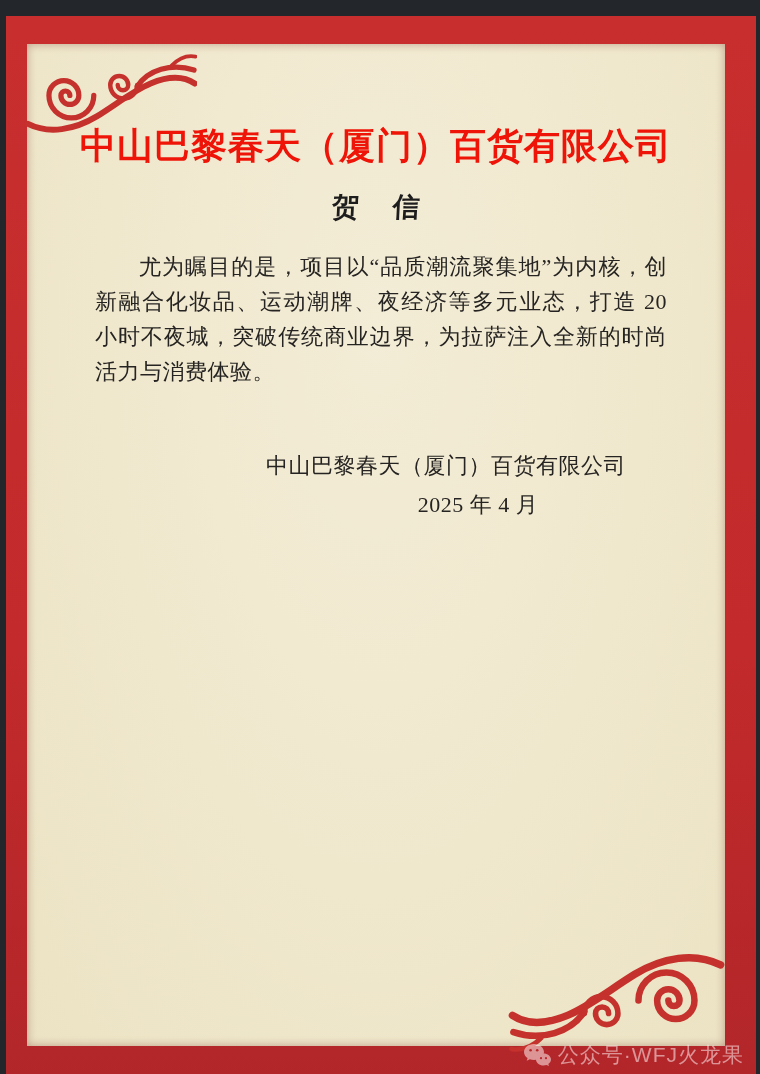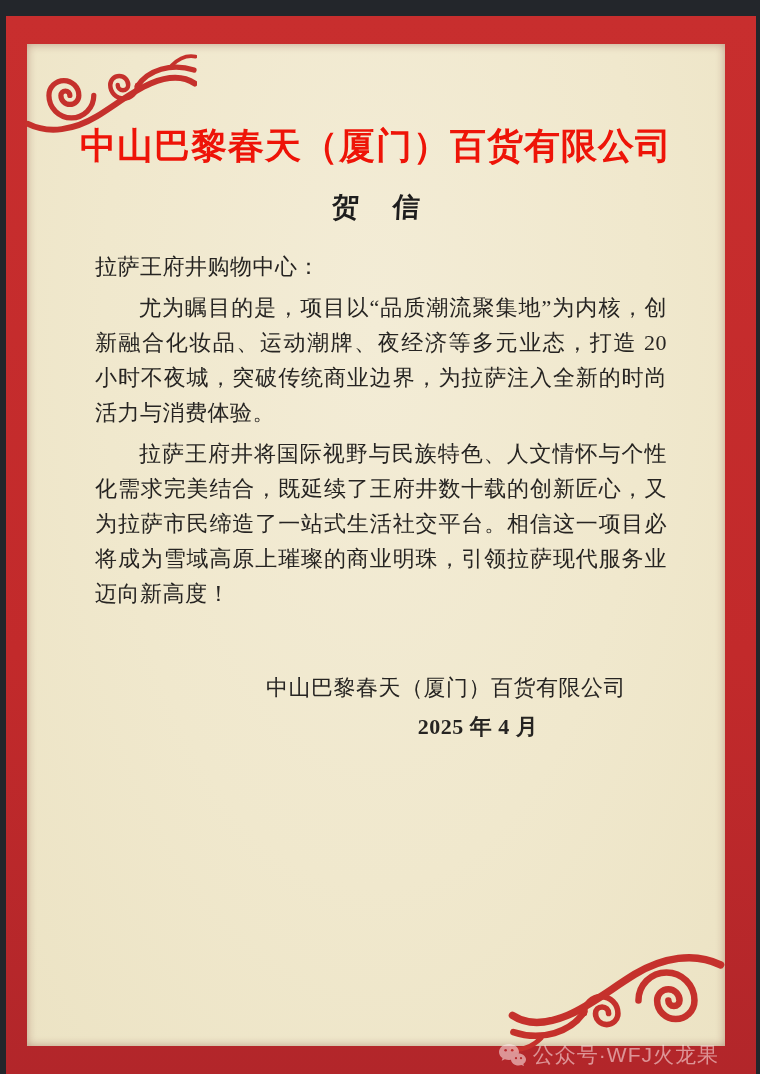--- a/index.html
+++ b/index.html
@@ -68,25 +68,25 @@
   .body-text p.para { text-indent: 2em; margin-top: 6px; }
 
   .closing {
     margin-top: 58px;
     padding-left: 130px;
     text-align: center;
     font-size: 22px;
     line-height: 37px;
     color: #262422;
   }
-  .closing .date { padding-left: 64px; margin-top: 2px; font-weight: bold; }
+  .closing .date { padding-left: 64px; margin-top: 2px; }
 
   .watermark {
     position: absolute;
-    right: 41px;
+    right: 16px;
     bottom: 16px;
     display: flex;
     align-items: center;
     gap: 7px;
     font-family: "Liberation Sans", "DejaVu Sans", sans-serif;
     font-size: 21px;
     color: rgba(255, 238, 238, 0.55);
     letter-spacing: 1px;
     z-index: 5;
   }
@@ -113,23 +113,21 @@
         <path d="M196,26 C206,16 218,12 228,14" stroke-width="5"></path>
         <path d="M92,66 a30,30 0 1,1 -60,0 a20,20 0 1,1 40,0 a12,12 0 1,1 -24,0 a6,6 0 1,1 12,0" stroke-width="7"></path>
         <path d="M150,52 a18,18 0 1,1 -36,0 a12,12 0 1,1 24,0 a7,7 0 1,1 -14,0" stroke-width="6"></path>
       </svg>
 
       <h1 class="title">中山巴黎春天（厦门）百货有限公司</h1>
 
       <div class="subtitle">贺 信</div>
 
       <div class="body-text">
-        <p class="salutation">拉萨王府井购物中心：</p>
         <p class="para">尤为瞩目的是，项目以“品质潮流聚集地”为内核，创新融合化妆品、运动潮牌、夜经济等多元业态，打造 20 小时不夜城，突破传统商业边界，为拉萨注入全新的时尚活力与消费体验。</p>
-        <p class="para">拉萨王府井将国际视野与民族特色、人文情怀与个性化需求完美结合，既延续了王府井数十载的创新匠心，又为拉萨市民缔造了一站式生活社交平台。相信这一项目必将成为雪域高原上璀璨的商业明珠，引领拉萨现代服务业迈向新高度！</p>
 
         <div class="closing">
           <p class="signature">中山巴黎春天（厦门）百货有限公司</p>
           <p class="date">2025 年 4 月</p>
         </div>
       </div>
 
     </div>
   </div>
 

